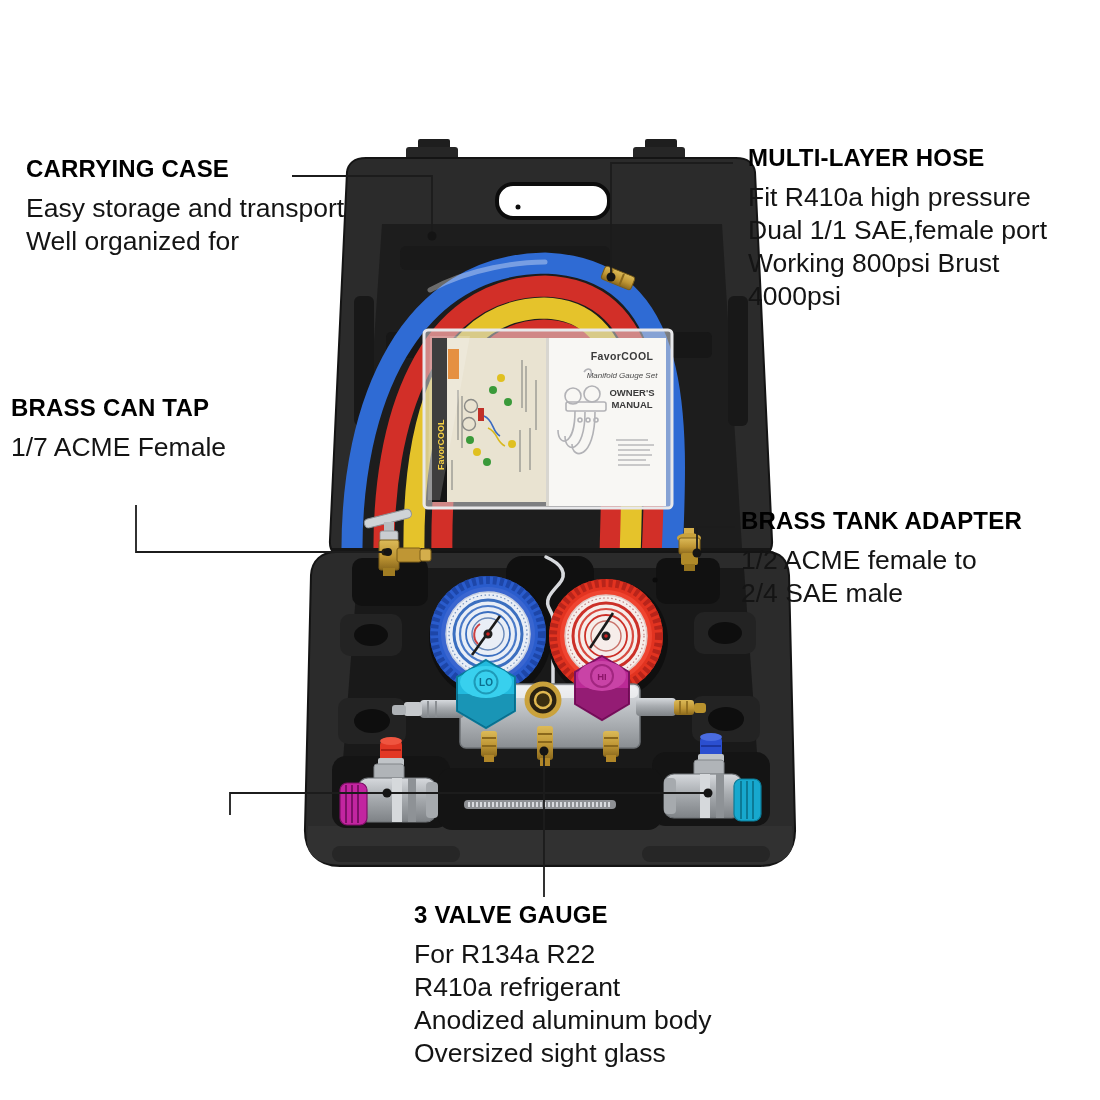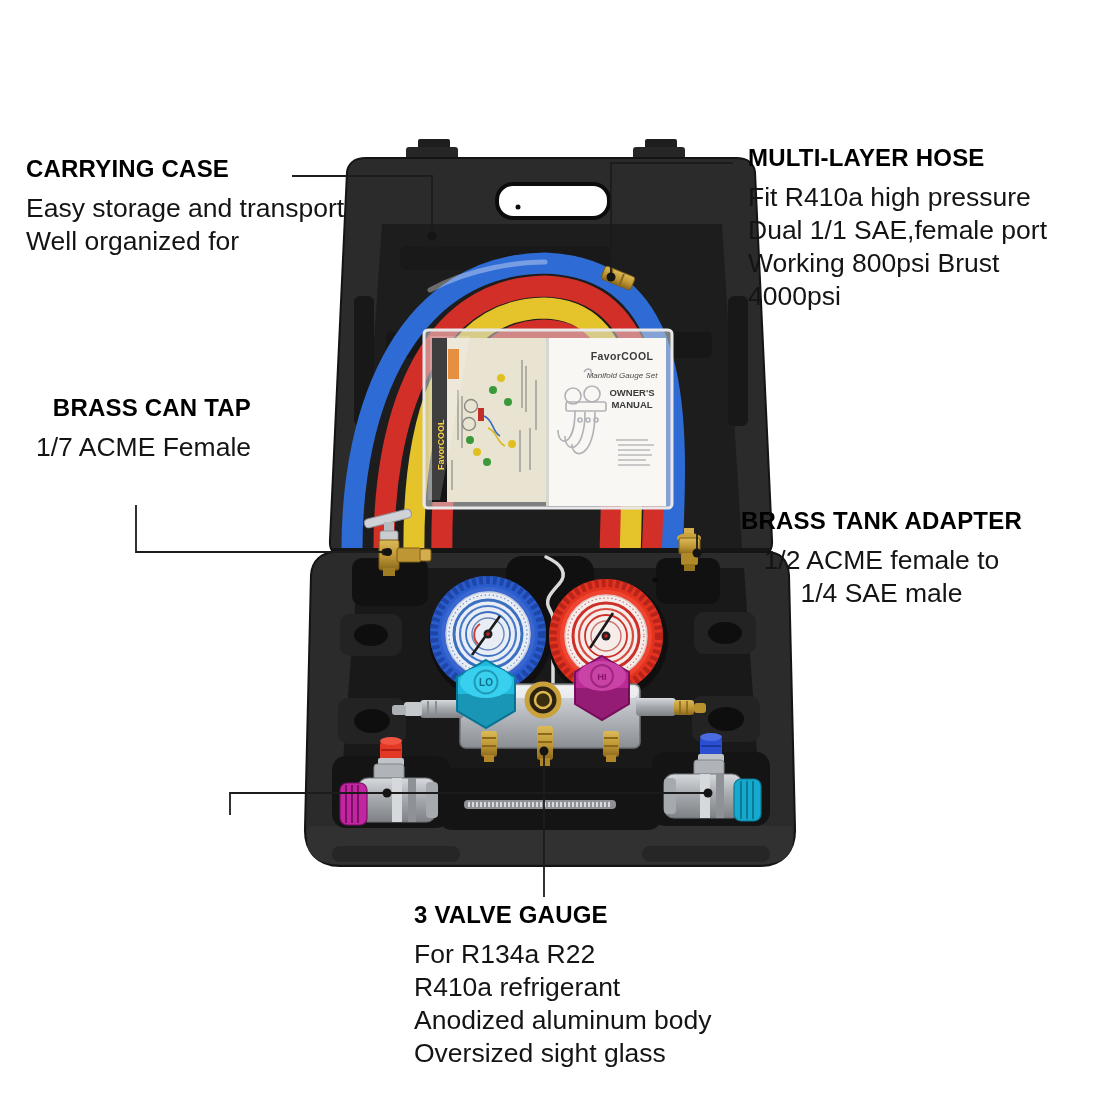--- a/index.html
+++ b/index.html
@@ -341,29 +341,29 @@
   </div>
 
   <div class="ann" style="left:704px;top:143px;margin-left:44px;">
     <div class="ann-title">MULTI-LAYER HOSE</div>
     <div class="ann-line">Fit R410a high pressure</div>
     <div class="ann-line">Dual 1/1 SAE,female port</div>
     <div class="ann-line">Working 800psi Brust</div>
     <div class="ann-line">4000psi</div>
   </div>
 
-  <div class="ann" style="left:36px;top:393px;text-align:right;">
+  <div class="ann" style="left:11px;top:393px;">
     <div class="ann-title">BRASS CAN TAP</div>
     <div class="ann-line">1/7 ACME Female</div>
   </div>
 
-  <div class="ann" style="left:741px;top:506px;text-align:center;">
+  <div class="ann" style="left:741px;top:506px;">
     <div class="ann-title">BRASS TANK ADAPTER</div>
     <div class="ann-line">1/2 ACME female to</div>
-    <div class="ann-line">1/4 SAE male</div>
+    <div class="ann-line">2/4 SAE male</div>
   </div>
 
 
   <div class="ann" style="left:414px;top:900px;">
     <div class="ann-title">3 VALVE GAUGE</div>
     <div class="ann-line">For R134a R22</div>
     <div class="ann-line">R410a refrigerant</div>
     <div class="ann-line">Anodized aluminum body</div>
     <div class="ann-line">Oversized sight glass</div>
   </div>

